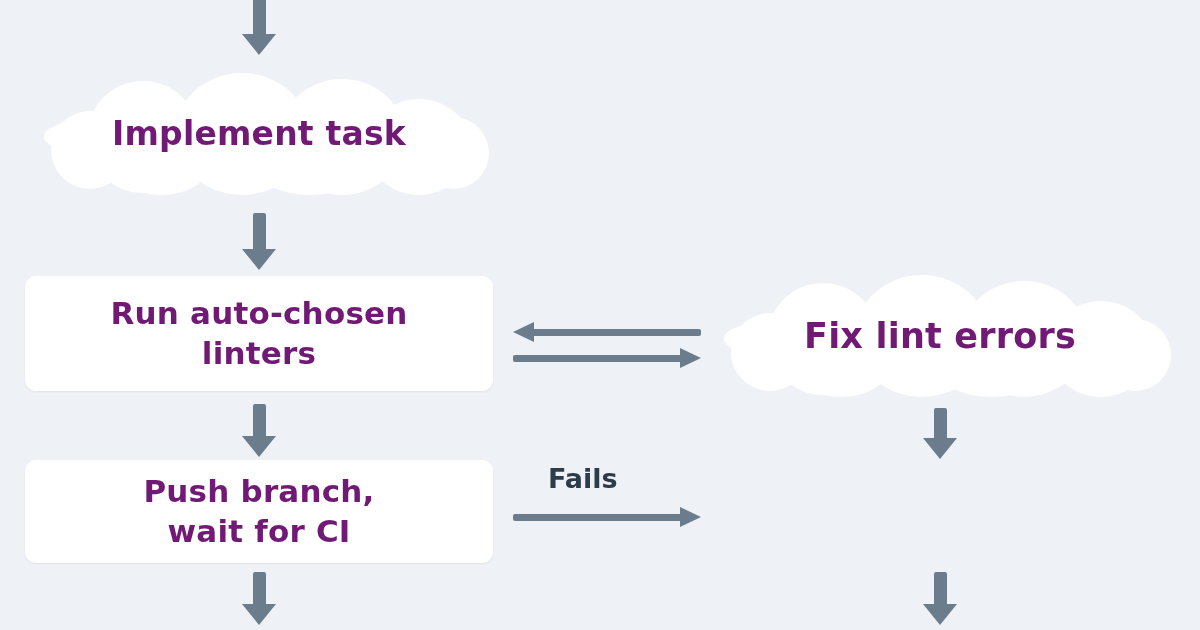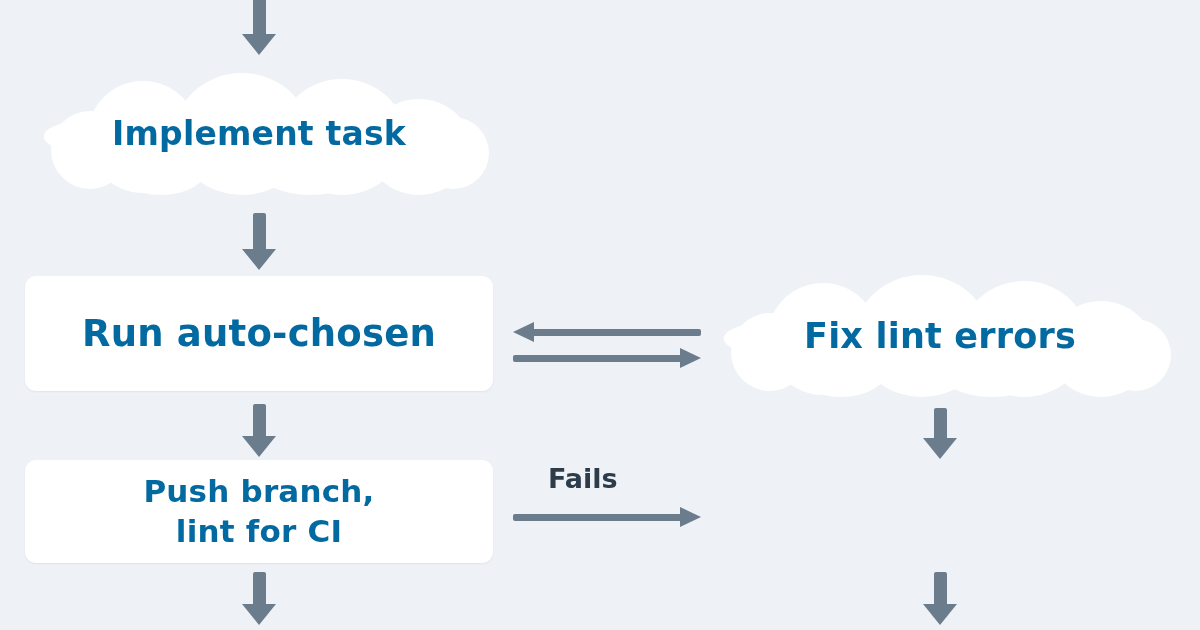--- a/index.html
+++ b/index.html
@@ -21,21 +21,21 @@
     background: #eef1f5;
   }
 
   
   .node {
     position: absolute;
     display: flex;
     align-items: center;
     justify-content: center;
     text-align: center;
-    color: #0369a1;
+    color: #701a75;
     font-weight: bold;
     letter-spacing: .2px;
     line-height: 1.28;
     box-sizing: border-box;
   }
 
   .box {
     background: #ffffff;
     border-radius: 11px;
     box-shadow: 0 1px 2px rgba(45,60,74,.07);
@@ -149,22 +149,23 @@
     <div class="bump" style="left:230px; top:64px;  width:110px; height:58px;"></div>
     <div class="cloud-body"></div>
     <span class="cloud-label">Implement task</span>
   </div>
 
   <div class="arrow-v" style="left:259px; top:213px;">
     <div class="shaft" style="height:40px;"></div>
     <div class="head" style="top:36px;"></div>
   </div>
 
-  <div class="node box" style="left:25px; top:276px; width:468px; height:115px; font-size:37px; flex-direction:column;align-items:center;">
+  <div class="node box" style="left:25px; top:276px; width:468px; height:115px; font-size:31px; flex-direction:column;align-items:center;">
     <span>Run auto-chosen</span>
+    <span>linters</span>
   </div>
 
   <div class="arrow-h" style="left:513px; top:329px; width:188px;">
     <div class="head-left" style="left:0px;"></div>
     <div class="shaft" style="left:19px; right:0px;"></div>
   </div>
 
   <div class="arrow-h" style="left:513px; top:355px; width:188px;">
     <div class="shaft" style="left:0px; right:19px;"></div>
     <div class="head-right" style="right:0px;"></div>
@@ -188,21 +189,21 @@
     <div class="head" style="top:32px;"></div>
   </div>
 
   <div class="arrow-v" style="left:940px; top:408px;">
     <div class="shaft" style="height:34px;"></div>
     <div class="head" style="top:30px;"></div>
   </div>
 
   <div class="node box" style="left:25px; top:460px; width:468px; height:103px; font-size:31px; flex-direction:column;">
     <span>Push branch,</span>
-    <span>lint for CI</span>
+    <span>wait for CI</span>
   </div>
 
   <div class="edge-label" style="left:548px; top:463px;">Fails</div>
 
   <div class="arrow-h" style="left:513px; top:514px; width:188px;">
     <div class="shaft" style="left:0px; right:19px;"></div>
     <div class="head-right" style="right:0px;"></div>
   </div>
 
 

